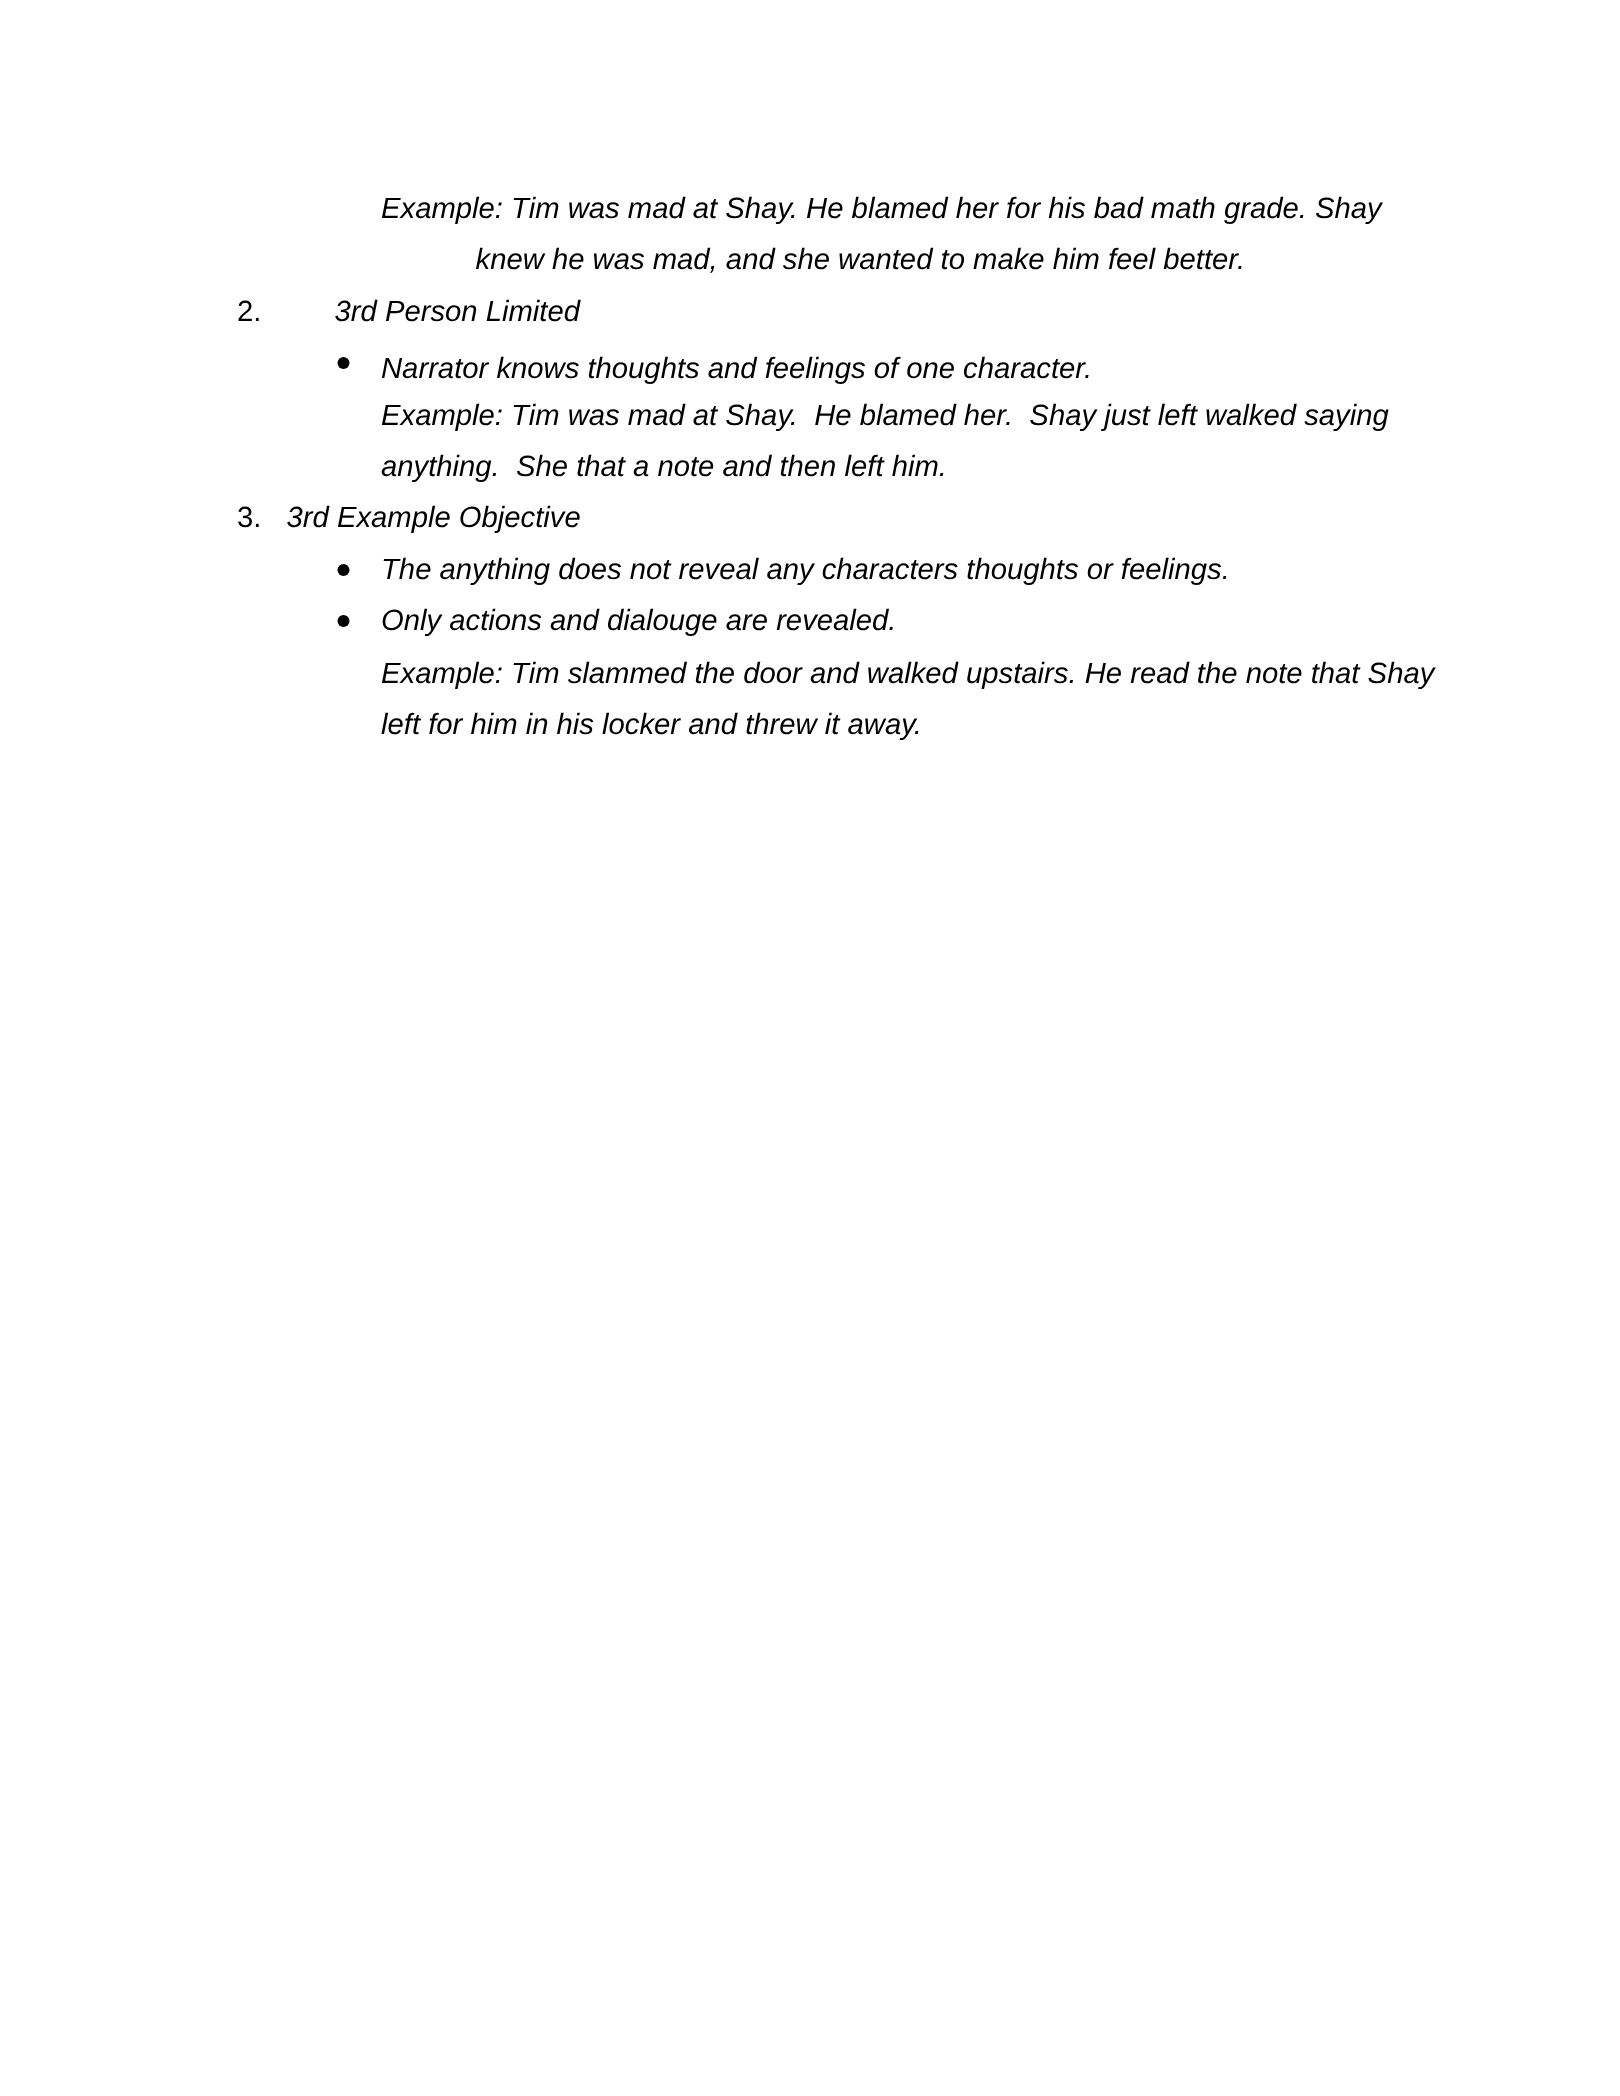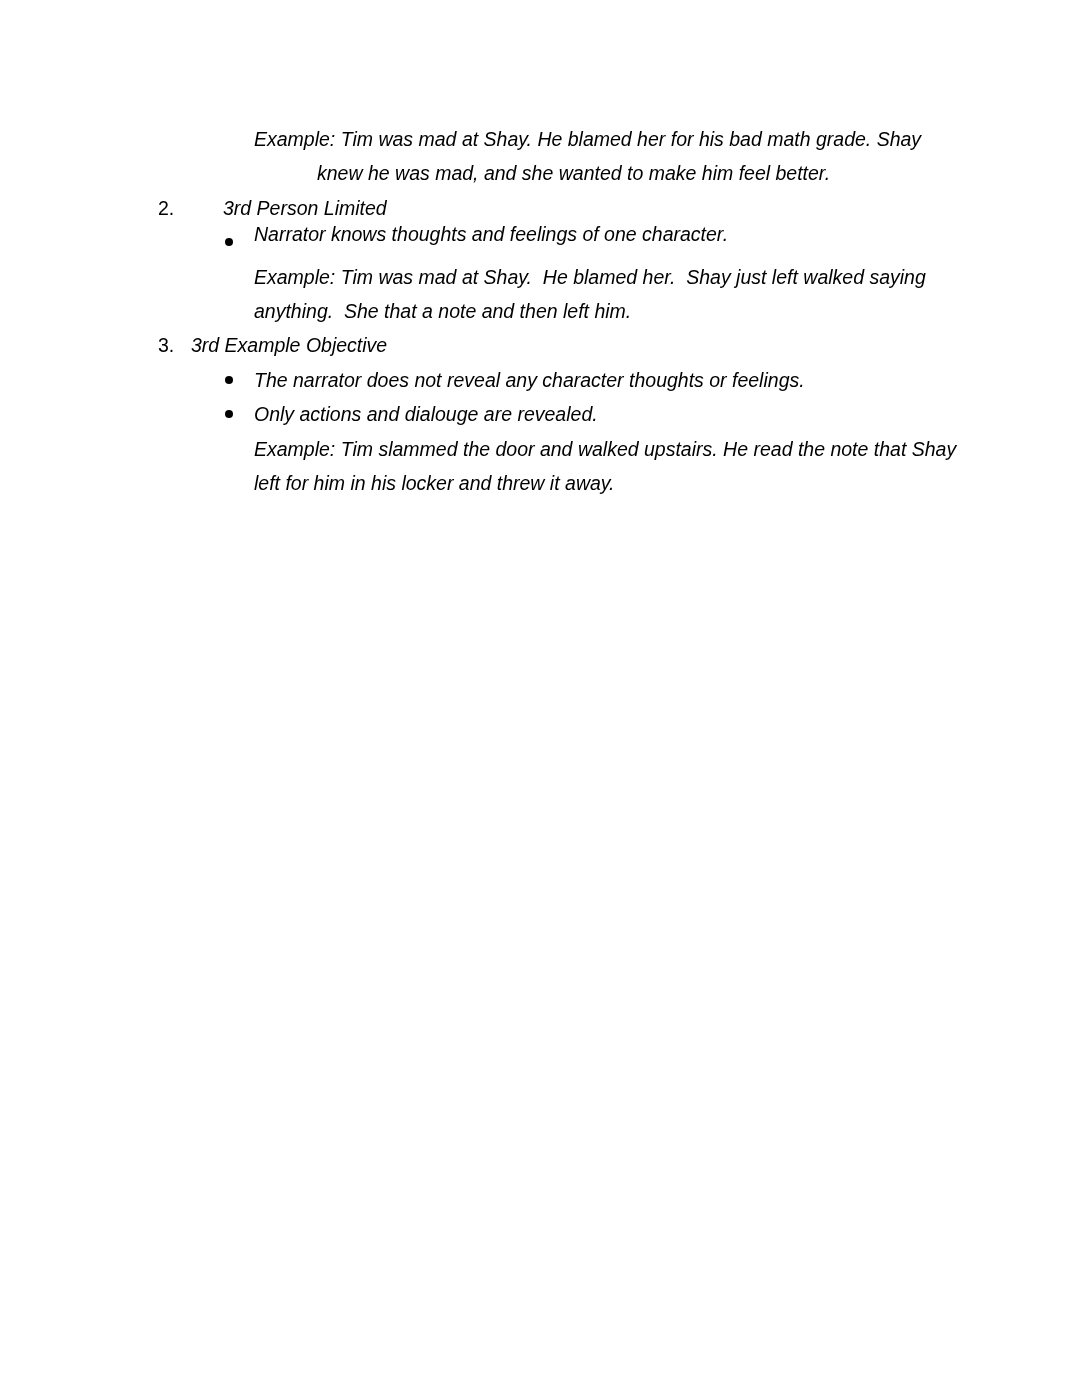--- a/index.html
+++ b/index.html
@@ -41,30 +41,30 @@
 
 <div>
 
   <div class="line" style="left:254px; top:127px;">Example: Tim was mad at Shay. He blamed her for his bad math grade. Shay</div>
   <div class="line" style="left:317px; top:161px;">knew he was mad, and she wanted to make him feel better.</div>
 
   <div class="num" style="left:158px; top:196px;">2.</div>
   <div class="line" style="left:191px; top:196px;margin-left:32px;">3rd Person Limited</div>
 
   <div class="bullet" style="left:225px; top:238px;"></div>
-  <div class="line" style="left:254px; top:222px;text-align:right;">Narrator knows thoughts and feelings of one character.</div>
+  <div class="line" style="left:254px; top:234px;text-align:right;">Narrator knows thoughts and feelings of one character.</div>
 
   <div class="line" style="left:254px; top:265px;">Example: Tim was mad at Shay.  He blamed her.  Shay just left walked saying</div>
   <div class="line" style="left:254px; top:299px;">anything.  She that a note and then left him.</div>
 
   <div class="num" style="left:158px; top:333px;">3.</div>
   <div class="line" style="left:191px; top:333px;">3rd Example Objective</div>
 
   <div class="bullet" style="left:225px; top:376px;"></div>
-  <div class="line" style="left:254px; top:368px;">The narrator does not reveal any character thoughts or feelings.</div>
+  <div class="line" style="left:254px; top:368px;">The anything does not reveal any characters thoughts or feelings.</div>
 
   <div class="bullet" style="left:225px; top:410px;"></div>
   <div class="line" style="left:254px; top:402px;">Only actions and dialouge are revealed.</div>
 
   <div class="line" style="left:254px; top:437px;">Example: Tim slammed the door and walked upstairs. He read the note that Shay</div>
   <div class="line" style="left:254px; top:471px;">left for him in his locker and threw it away.</div>
 
 </div>
 
 </body></html>

